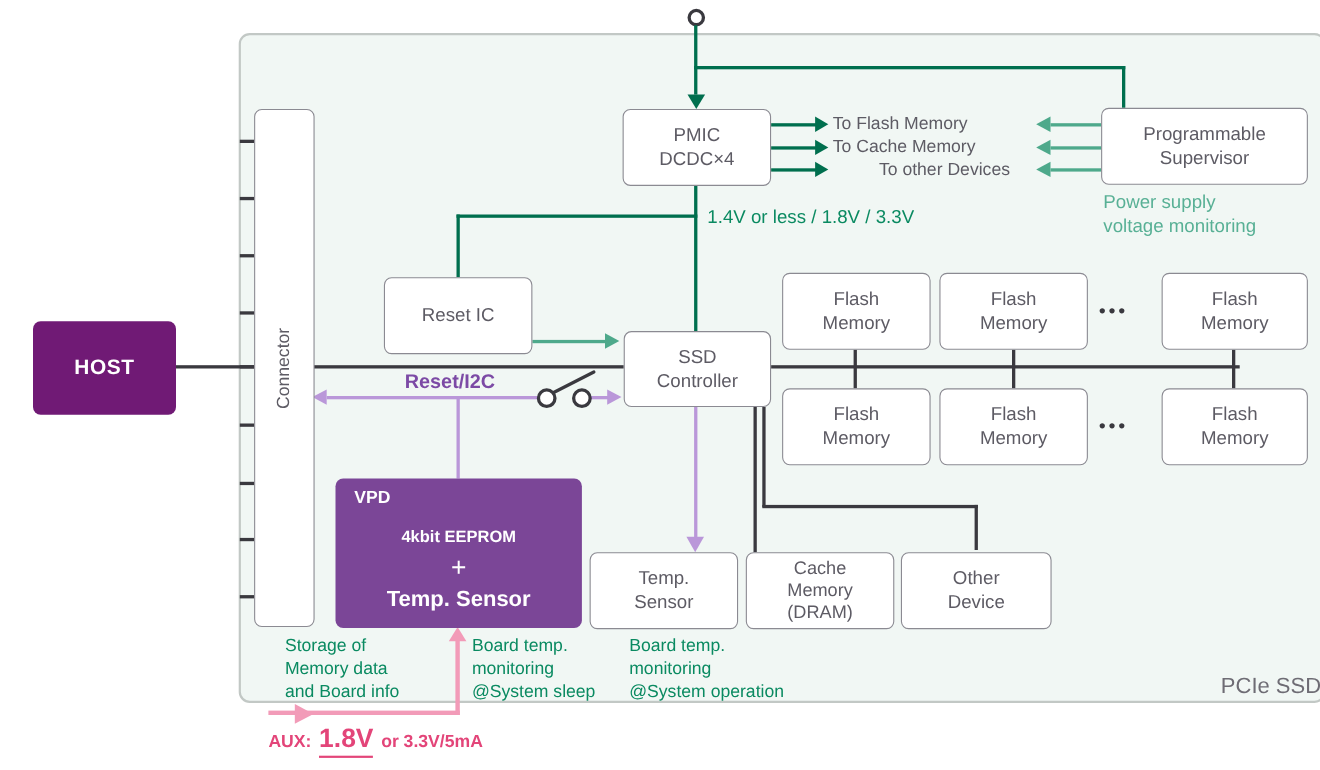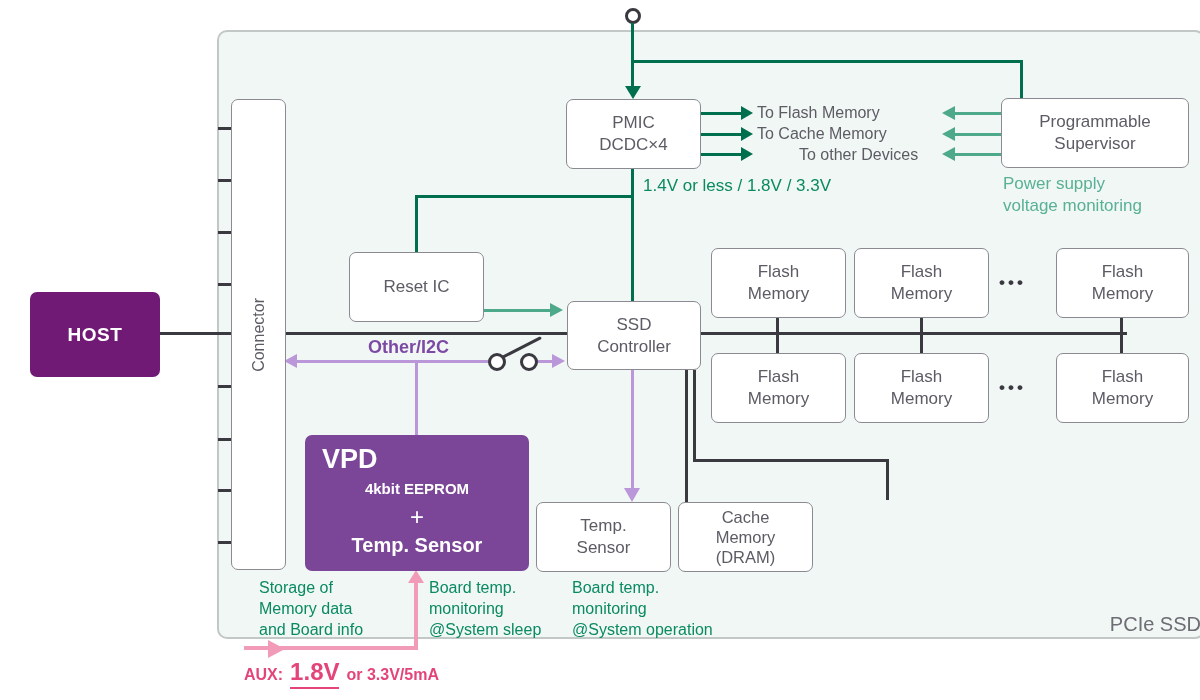--- a/index.html
+++ b/index.html
@@ -38,21 +38,21 @@
   .swc{position:absolute;width:12px;height:12px;border:3px solid var(--line-dark);border-radius:50%;background:#fff;}
   .blade{position:absolute;width:44px;height:3px;background:var(--line-dark);transform:rotate(-27deg);transform-origin:left center;border-radius:2px;}
   .outlbl{position:absolute;color:var(--box-text);font-size:16px;height:20px;line-height:20px;white-space:nowrap;}
   .noteL{position:absolute;color:var(--light-green);font-size:17px;line-height:22px;white-space:nowrap;}
   .noteG{position:absolute;color:var(--note-green);font-size:16px;line-height:21px;white-space:nowrap;}
   .railnote{position:absolute;color:var(--note-green);font-size:17px;white-space:nowrap;}
   .smbus{position:absolute;color:var(--purple-text);font-size:18px;font-weight:bold;white-space:nowrap;}
   .dots{position:absolute;color:var(--line-dark);font-size:17px;font-weight:bold;letter-spacing:3px;}
   .vpd{position:absolute;left:289px;top:435px;width:224px;height:136px;background:var(--vpd-purple);
        border-radius:7px;color:#fff;}
-  .vpd .t{position:absolute;left:17px;top:9px;font-size:27px;font-weight:bold;}
+  .vpd .t{position:absolute;left:17px;top:9px;font-size:16px;font-weight:bold;}
   .vpd .l2{position:absolute;left:0;top:45px;width:100%;text-align:center;font-size:15px;font-weight:bold;}
   .vpd .pl{position:absolute;left:0;top:70px;width:100%;text-align:center;font-size:24px;font-weight:300;line-height:24px;}
   .vpd .l4{position:absolute;left:0;top:99px;width:100%;text-align:center;font-size:20px;font-weight:bold;}
   .pcie{position:absolute;left:1090px;top:613px;width:95px;text-align:right;color:#6E6C74;font-size:20px;}
   .aux{position:absolute;left:228px;top:658px;display:flex;align-items:baseline;gap:7px;color:var(--pink-text);font-weight:bold;}
   .aux .sm{font-size:16px;}
   .aux .bg{font-size:24px;border-bottom:2.5px solid var(--pink-text);padding-bottom:1px;}
 </style>
 </head>
 <body>
@@ -196,30 +196,34 @@
 
   <div class="bx" style="left:520px;top:502px;width:135px;height:70px;">
     <span>Temp.</span>
     <span>Sensor</span>
   </div>
   <div class="bx" style="left:662px;top:502px;width:135px;height:70px;font-size:16.5px;line-height:20px;">
     <span>Cache</span>
     <span>Memory</span>
     <span>(DRAM)</span>
   </div>
-
-  <div class="railnote" style="left:627px;top:176px;">1.4V or less / 1.8V / 3.3V</div>
+  <div class="bx" style="left:803px;top:502px;width:137px;height:70px;">
+    <span>Other</span>
+    <span>Device</span>
+  </div>
+
+  <div class="railnote" style="left:627px;top:188px;">1.4V or less / 1.8V / 3.3V</div>
 
 
   <div class="noteL" style="left:987px;top:173px;">
     <div>Power supply</div>
     <div>voltage monitoring</div>
   </div>
 
-  <div class="smbus" style="left:352px;top:337px;">Other/I2C</div>
+  <div class="smbus" style="left:352px;top:337px;">Reset/I2C</div>
 
   <div class="noteG" style="left:243px;top:577px;">
     <div>Storage of</div>
     <div>Memory data</div>
     <div>and Board info</div>
   </div>
 
   <div class="noteG" style="left:413px;top:577px;">
     <div>Board temp.</div>
     <div>monitoring</div>

